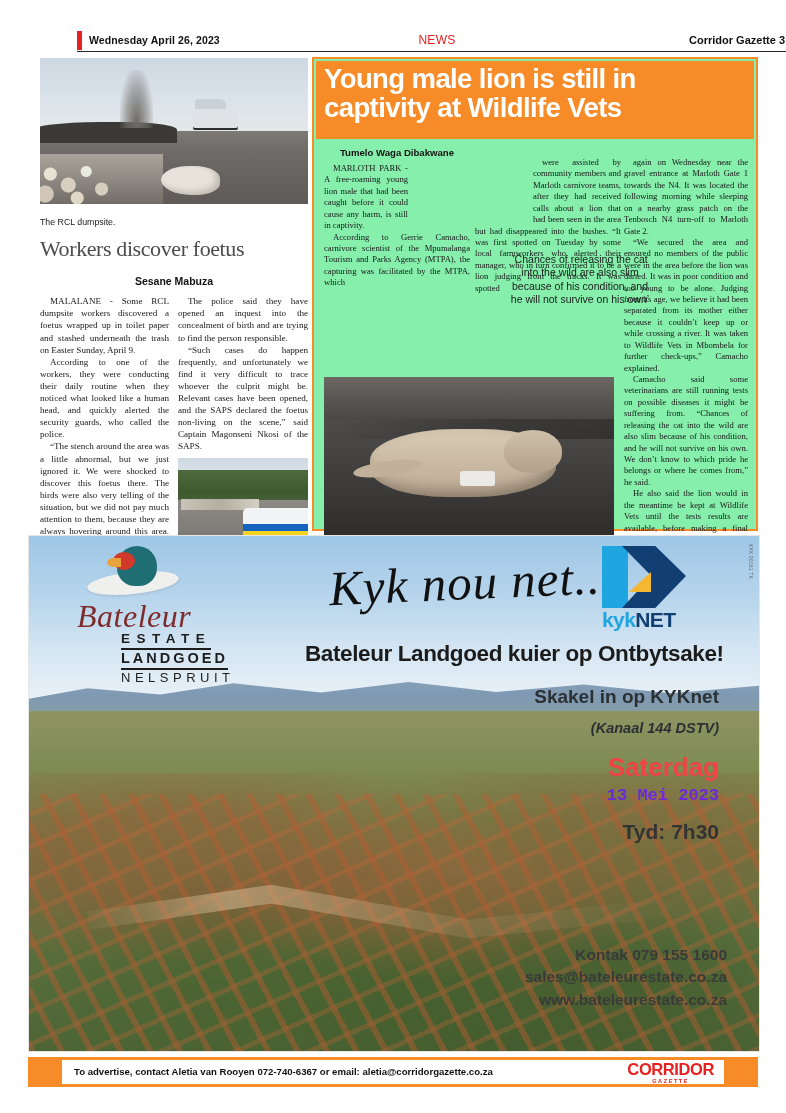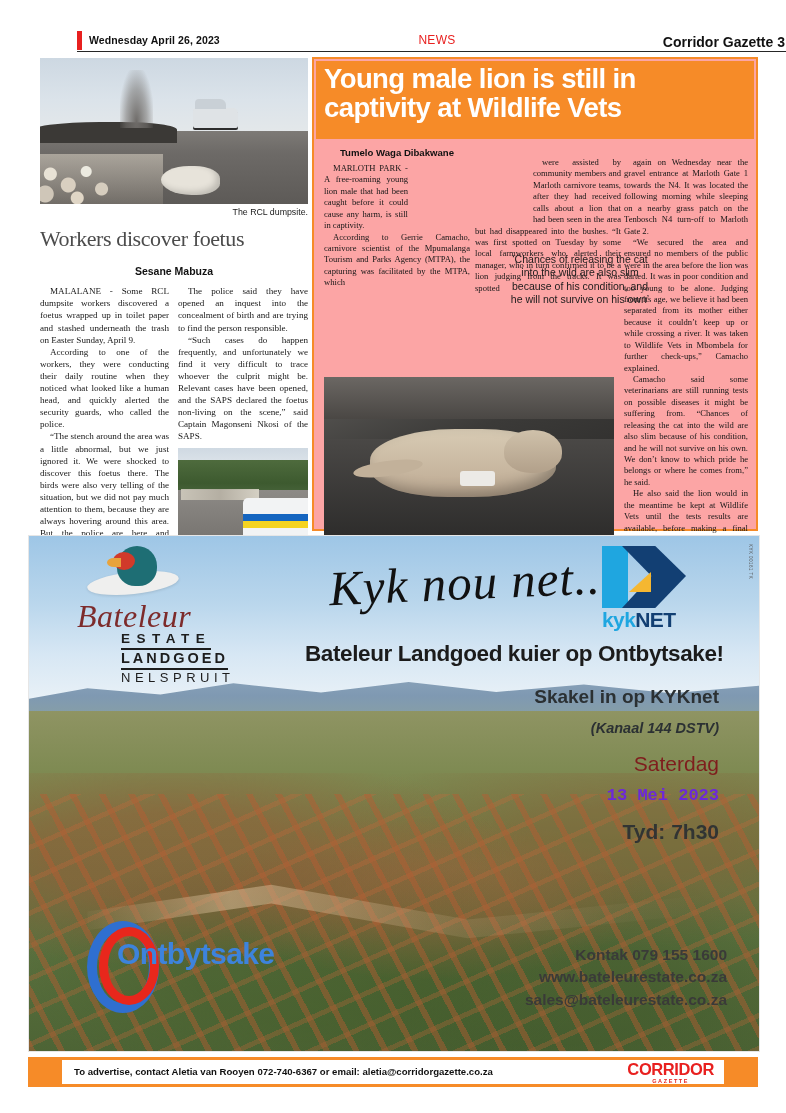--- a/index.html
+++ b/index.html
@@ -8,21 +8,21 @@
 
   .page{position:absolute;left:0;top:0;width:786px;height:1113px;background:#fff;}
 
   
   .masthead{position:absolute;left:33px;top:30px;width:720px;height:22px;margin-left:44px;}
   .mast-rule{position:absolute;left:0;top:21px;width:720px;height:1px;background:#262626;}
   .mast-tab-l{position:absolute;left:0;top:1px;width:5px;height:19px;background:#e8201f;}
   .mast-tab-r{position:absolute;right:0;top:1px;width:5px;height:19px;background:#e8201f;}
   .mast-date{position:absolute;left:12px;top:4px;font-size:10.5px;font-weight:bold;color:#111;letter-spacing:.1px;}
   .mast-section{position:absolute;left:0;right:0;top:3px;text-align:center;font-size:12px;color:#e8201f;letter-spacing:.3px;}
-  .mast-page{position:absolute;right:12px;top:4px;font-size:14px;font-weight:bold;color:#111;}
+  .mast-page{position:absolute;right:12px;top:4px;font-size:11px;font-weight:bold;color:#111;}
 
   
   .left-col{position:absolute;left:40px;top:58px;width:268px;}
 
   .photo{position:relative;overflow:hidden;background:#b9bfc4;}
   .photo-dump{width:268px;height:146px;}
   
   .dump-sky{position:absolute;left:0;top:0;width:100%;height:52%;
     background:linear-gradient(180deg,#cdd8e2 0%,#dbe3ea 55%,#e4e8ea 100%);}
   .dump-ground{position:absolute;left:0;top:50%;width:100%;height:50%;
@@ -39,21 +39,21 @@
       radial-gradient(circle at 12% 40%,#e8e2d5 0 6px,transparent 7px),
       radial-gradient(circle at 26% 62%,#d9cfc0 0 7px,transparent 8px),
       radial-gradient(circle at 40% 35%,#eceae0 0 5px,transparent 6px),
       radial-gradient(circle at 8% 80%,#cfc6b8 0 8px,transparent 9px),
       radial-gradient(circle at 33% 88%,#e0d6c6 0 6px,transparent 7px),
       radial-gradient(circle at 52% 70%,#d6cdbe 0 6px,transparent 7px),
       linear-gradient(180deg,rgba(220,212,198,.55),rgba(160,152,140,.3));}
   .dump-bag{position:absolute;left:45%;top:74%;width:22%;height:20%;background:#e7e3da;border-radius:50% 45% 42% 55%;
     box-shadow:inset -4px -3px 6px rgba(0,0,0,.18);}
 
-  .caption{font-size:8.8px;color:#1a1a1a;line-height:1.3;padding-top:3px;text-align:right;}
+  .caption{font-size:8.8px;color:#1a1a1a;line-height:1.3;padding-top:13px;}
 
   .headline-left{font-size:22px;font-weight:400;color:#4c4c4c;line-height:1.04;
     margin:10px 0 0 0;letter-spacing:-.4px;font-family:Liberation Serif, serif;}
 
   .byline{font-size:10.5px;font-weight:bold;color:#111;text-align:center;margin:14px 0 8px 0;}
   .bodytext{font-family:"Liberation Serif",serif;font-size:9.1px;line-height:1.33;color:#171717;text-align:justify;
     hyphens:auto;margin:0;}
   .bodytext p{margin:0;text-indent:10px;}
   .bodytext p.first{text-indent:10px;}
 
@@ -65,21 +65,21 @@
     background:linear-gradient(180deg,#8d8a86 0%,#777470 60%,#696562 100%);}
   .pol-rubble{position:absolute;left:2%;top:33%;width:60%;height:9%;
     background:linear-gradient(90deg,#cfcabd,#b9b3a6,#ddd8cb);opacity:.9;}
   .pol-van{position:absolute;right:-6%;top:40%;width:56%;height:50%;background:#f2f3f4;border-radius:5px 3px 2px 2px;}
   .pol-stripe1{position:absolute;right:-6%;top:53%;width:56%;height:6%;background:#1565c0;}
   .pol-stripe2{position:absolute;right:-6%;top:59%;width:56%;height:5%;background:#f5d320;}
   .pol-wheel{position:absolute;right:28%;bottom:2%;width:19%;height:19%;background:#25262a;border-radius:50%;}
   .pol-wheel2{position:absolute;right:-4%;bottom:4%;width:14%;height:14%;background:#25262a;border-radius:50%;}
 
   
-  .lionbox{position:absolute;left:312px;top:57px;width:442px;height:470px;border:2px solid #f68b28;background:#fca5a5;}
+  .lionbox{position:absolute;left:312px;top:57px;width:442px;height:470px;border:2px solid #f68b28;background:#86efac;}
   .lion-head{position:absolute;left:2px;top:2px;width:438px;height:78px;background:#f68b28;}
   .lion-head h1{margin:0;padding:4px 8px 0 8px;color:#fff;font-size:27.5px;font-weight:bold;line-height:1.05;
     letter-spacing:-.6px;font-family:"Liberation Sans",sans-serif;}
   .lion-byline{position:absolute;left:10px;top:88px;width:146px;text-align:center;font-size:9.6px;font-weight:bold;color:#111;}
 
   .lion-c1{position:absolute;left:10px;top:104px;width:146px;}
   .lion-c2{position:absolute;left:161px;top:98px;width:146px;}
   .lion-c3{position:absolute;left:310px;top:98px;width:124px;}
 
   .lion-text{font-family:"Liberation Serif",serif;font-size:8.6px;line-height:1.33;color:#161616;text-align:justify;}
@@ -158,21 +158,21 @@
   .kyknet .k-word{position:absolute;left:0;top:62px;font-size:21px;font-weight:bold;letter-spacing:-.6px;}
   .kyknet .k-word .a{color:#1fa6e0;}
   .kyknet .k-word .b{color:#123f73;}
   .kyk-vert{position:absolute;right:6px;top:8px;font-size:4.6px;color:#555;
     writing-mode:vertical-rl;letter-spacing:.4px;}
 
   .ad-line2{position:absolute;left:276px;top:105px;font-size:22.5px;font-weight:bold;color:#1b1b1b;letter-spacing:-.4px;}
 
   .ad-r1{position:absolute;right:40px;top:150px;font-size:19px;font-weight:bold;color:#2b3033;margin-left:32px;}
   .ad-r2{position:absolute;right:40px;top:184px;font-size:14.5px;font-weight:bold;font-style:italic;color:#2b3033;}
-  .ad-r3{position:absolute;right:40px;top:216px;font-size:21px;font-weight:normal;color:#7f1d1d;}
+  .ad-r3{position:absolute;right:40px;top:216px;font-size:26px;font-weight:bold;color:#ef4444;}
   .ad-r4{position:absolute;right:40px;top:250px;font-size:17px;font-weight:bold;color:#6d28d9;font-family:Liberation Mono, monospace;}
   .ad-r5{position:absolute;right:40px;top:284px;font-size:21px;font-weight:bold;color:#2b3033;opacity:.92;}
 
   .ontbyt{position:absolute;left:32px;bottom:58px;width:215px;height:72px;}
   .ontbyt .ring-b{position:absolute;left:26px;top:0;width:52px;height:72px;border:10px solid #2f6fd0;border-radius:50%;}
   .ontbyt .ring-r{position:absolute;left:38px;top:6px;width:42px;height:60px;border:9px solid #e8271c;border-radius:50%;}
   .ontbyt .word{position:absolute;left:56px;top:16px;font-size:30px;font-weight:bold;color:#3d83dc;letter-spacing:-.6px;}
 
   .ad-contact{position:absolute;right:32px;bottom:40px;text-align:right;}
   .ad-contact div{font-size:15.5px;font-weight:bold;color:#3a3a38;line-height:1.45;}
@@ -325,30 +325,25 @@
     <div class="kyk-vert">KYK 00161 TK</div>
 
     <div class="ad-line2">Bateleur Landgoed kuier op Ontbytsake!</div>
 
     <div class="ad-r1">Skakel in op KYKnet</div>
     <div class="ad-r2">(Kanaal 144 DSTV)</div>
     <div class="ad-r3">Saterdag</div>
     <div class="ad-r4">13 Mei 2023</div>
     <div class="ad-r5">Tyd:  7h30</div>
 
-    <div class="ontbyt">
-      <div class="ring-b"></div>
-      <div class="ring-r"></div>
-      <div class="word">Ontbytsake</div>
-    </div>
 
     <div class="ad-contact">
       <div>Kontak 079 155 1600</div>
+      <div>sales@bateleurestate.co.za</div>
       <div>www.bateleurestate.co.za</div>
-      <div>sales@bateleurestate.co.za</div>
     </div>
   </div>
 
   <div class="footer">
     <div class="footer-inner">
       <div class="footer-text">To advertise, contact Aletia van Rooyen 072-740-6367 or email: aletia@corridorgazette.co.za</div>
       <div class="footer-logo">
         <div class="c1">CORRIDOR</div>
         <div class="c2">GAZETTE</div>
       </div>

